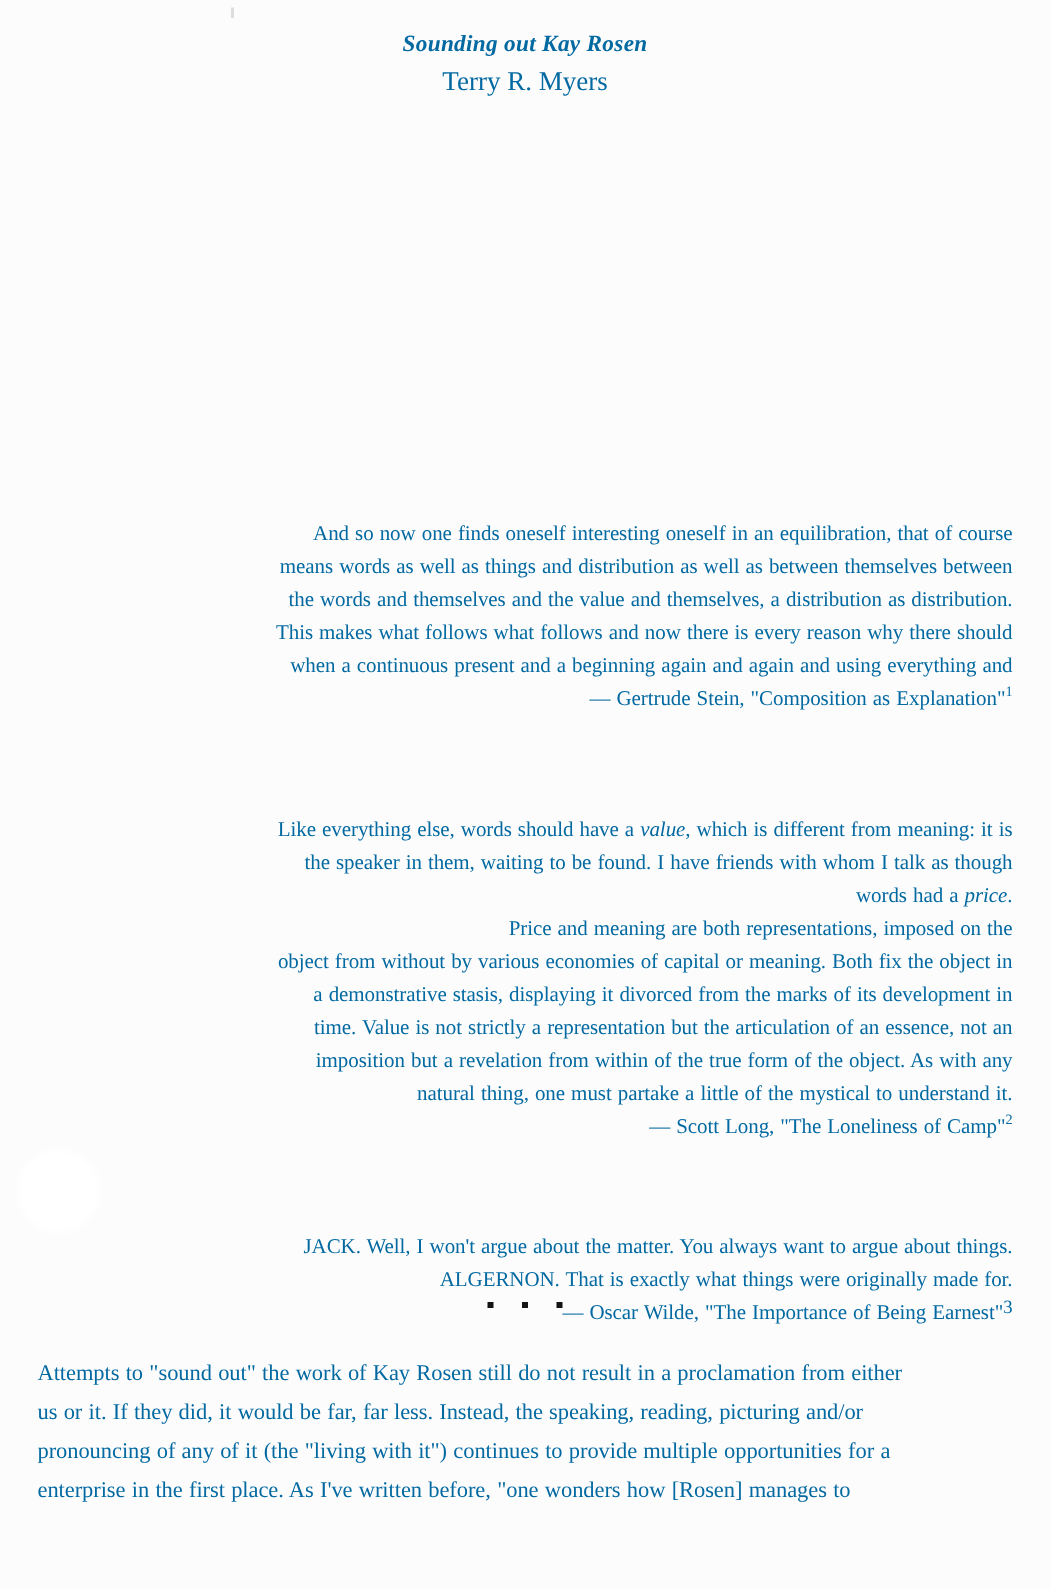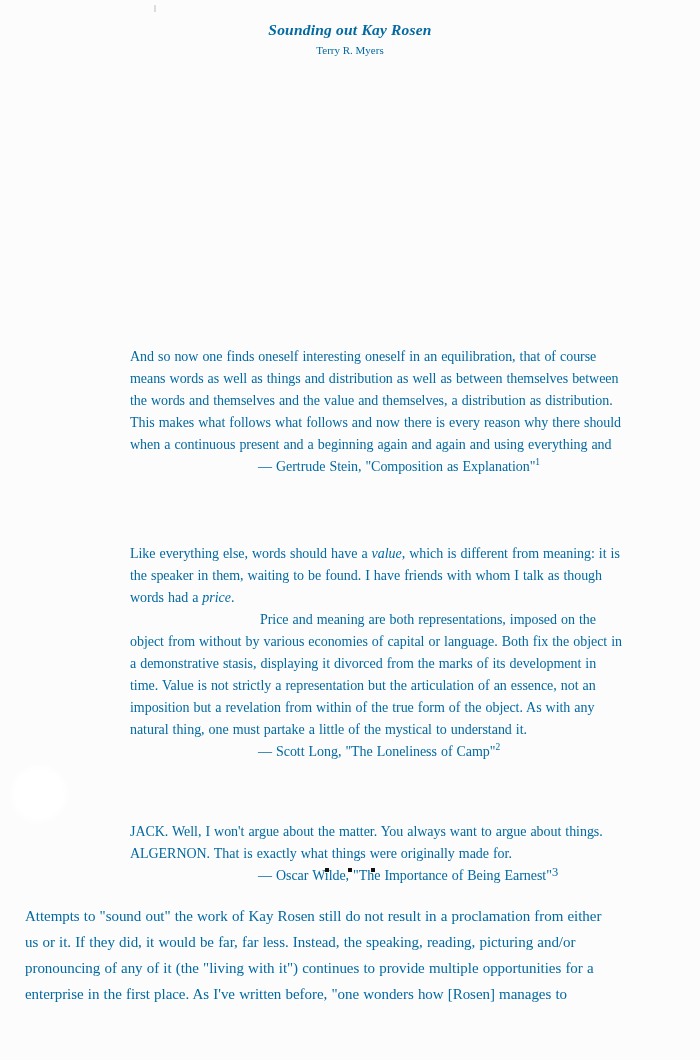--- a/index.html
+++ b/index.html
@@ -26,30 +26,31 @@
     font-style: italic;
     font-weight: bold;
     letter-spacing: 0.2px;
   }
   .author {
     position: absolute;
     top: 44px;
     left: 0;
     width: 700px;
     text-align: center;
-    font-size: 11px;
+    font-size: 18px;
   }
   .quote {
     position: absolute;
     left: 130px;
     width: 545px;
     font-size: 14px;
     line-height: 22px;
     letter-spacing: -0.05px;
     word-spacing: 0.6px;
+    text-align: right;
   }
   .q0 { top: 346px; }
   .q1 { top: 543px; }
   .q2 { top: 821px; }
   .qline {
     white-space: nowrap;
     height: 22px;
   }
   .qline.indent { padding-left: 130px; font-family: Liberation Serif, serif; }
   .attr {
@@ -128,21 +129,21 @@
       <div class="qline"><span>the words and themselves and the value and themselves, a distribution as distribution.</span></div>
       <div class="qline"><span>This makes what follows what follows and now there is every reason why there should</span></div>
       <div class="qline"><span>when a continuous present and a beginning again and again and using everything and</span></div>
       <div class="attr"><span>— Gertrude Stein, "Composition as Explanation"</span><span class="sup">1</span></div>
     </div>
   <div class="quote q1">
       <div class="qline"><span>Like everything else, words should have a </span><span class="it">value</span><span>, which is different from meaning: it is</span></div>
       <div class="qline"><span>the speaker in them, waiting to be found. I have friends with whom I talk as though</span></div>
       <div class="qline"><span>words had a </span><span class="it">price</span><span>.</span></div>
       <div class="qline indent"><span>Price and meaning are both representations, imposed on the</span></div>
-      <div class="qline"><span>object from without by various economies of capital or language. Both fix the object in</span></div>
+      <div class="qline"><span>object from without by various economies of capital or meaning. Both fix the object in</span></div>
       <div class="qline"><span>a demonstrative stasis, displaying it divorced from the marks of its development in</span></div>
       <div class="qline"><span>time. Value is not strictly a representation but the articulation of an essence, not an</span></div>
       <div class="qline"><span>imposition but a revelation from within of the true form of the object. As with any</span></div>
       <div class="qline"><span>natural thing, one must partake a little of the mystical to understand it.</span></div>
       <div class="attr"><span>— Scott Long, "The Loneliness of Camp"</span><span class="sup">2</span></div>
     </div>
   <div class="quote q2">
       <div class="qline"><span>JACK. Well, I won't argue about the matter. You always want to argue about things.</span></div>
       <div class="qline"><span>ALGERNON. That is exactly what things were originally made for.</span></div>
       <div class="attr"><span>— Oscar Wilde, "The Importance of Being Earnest"</span><span class="sup large">3</span></div>

